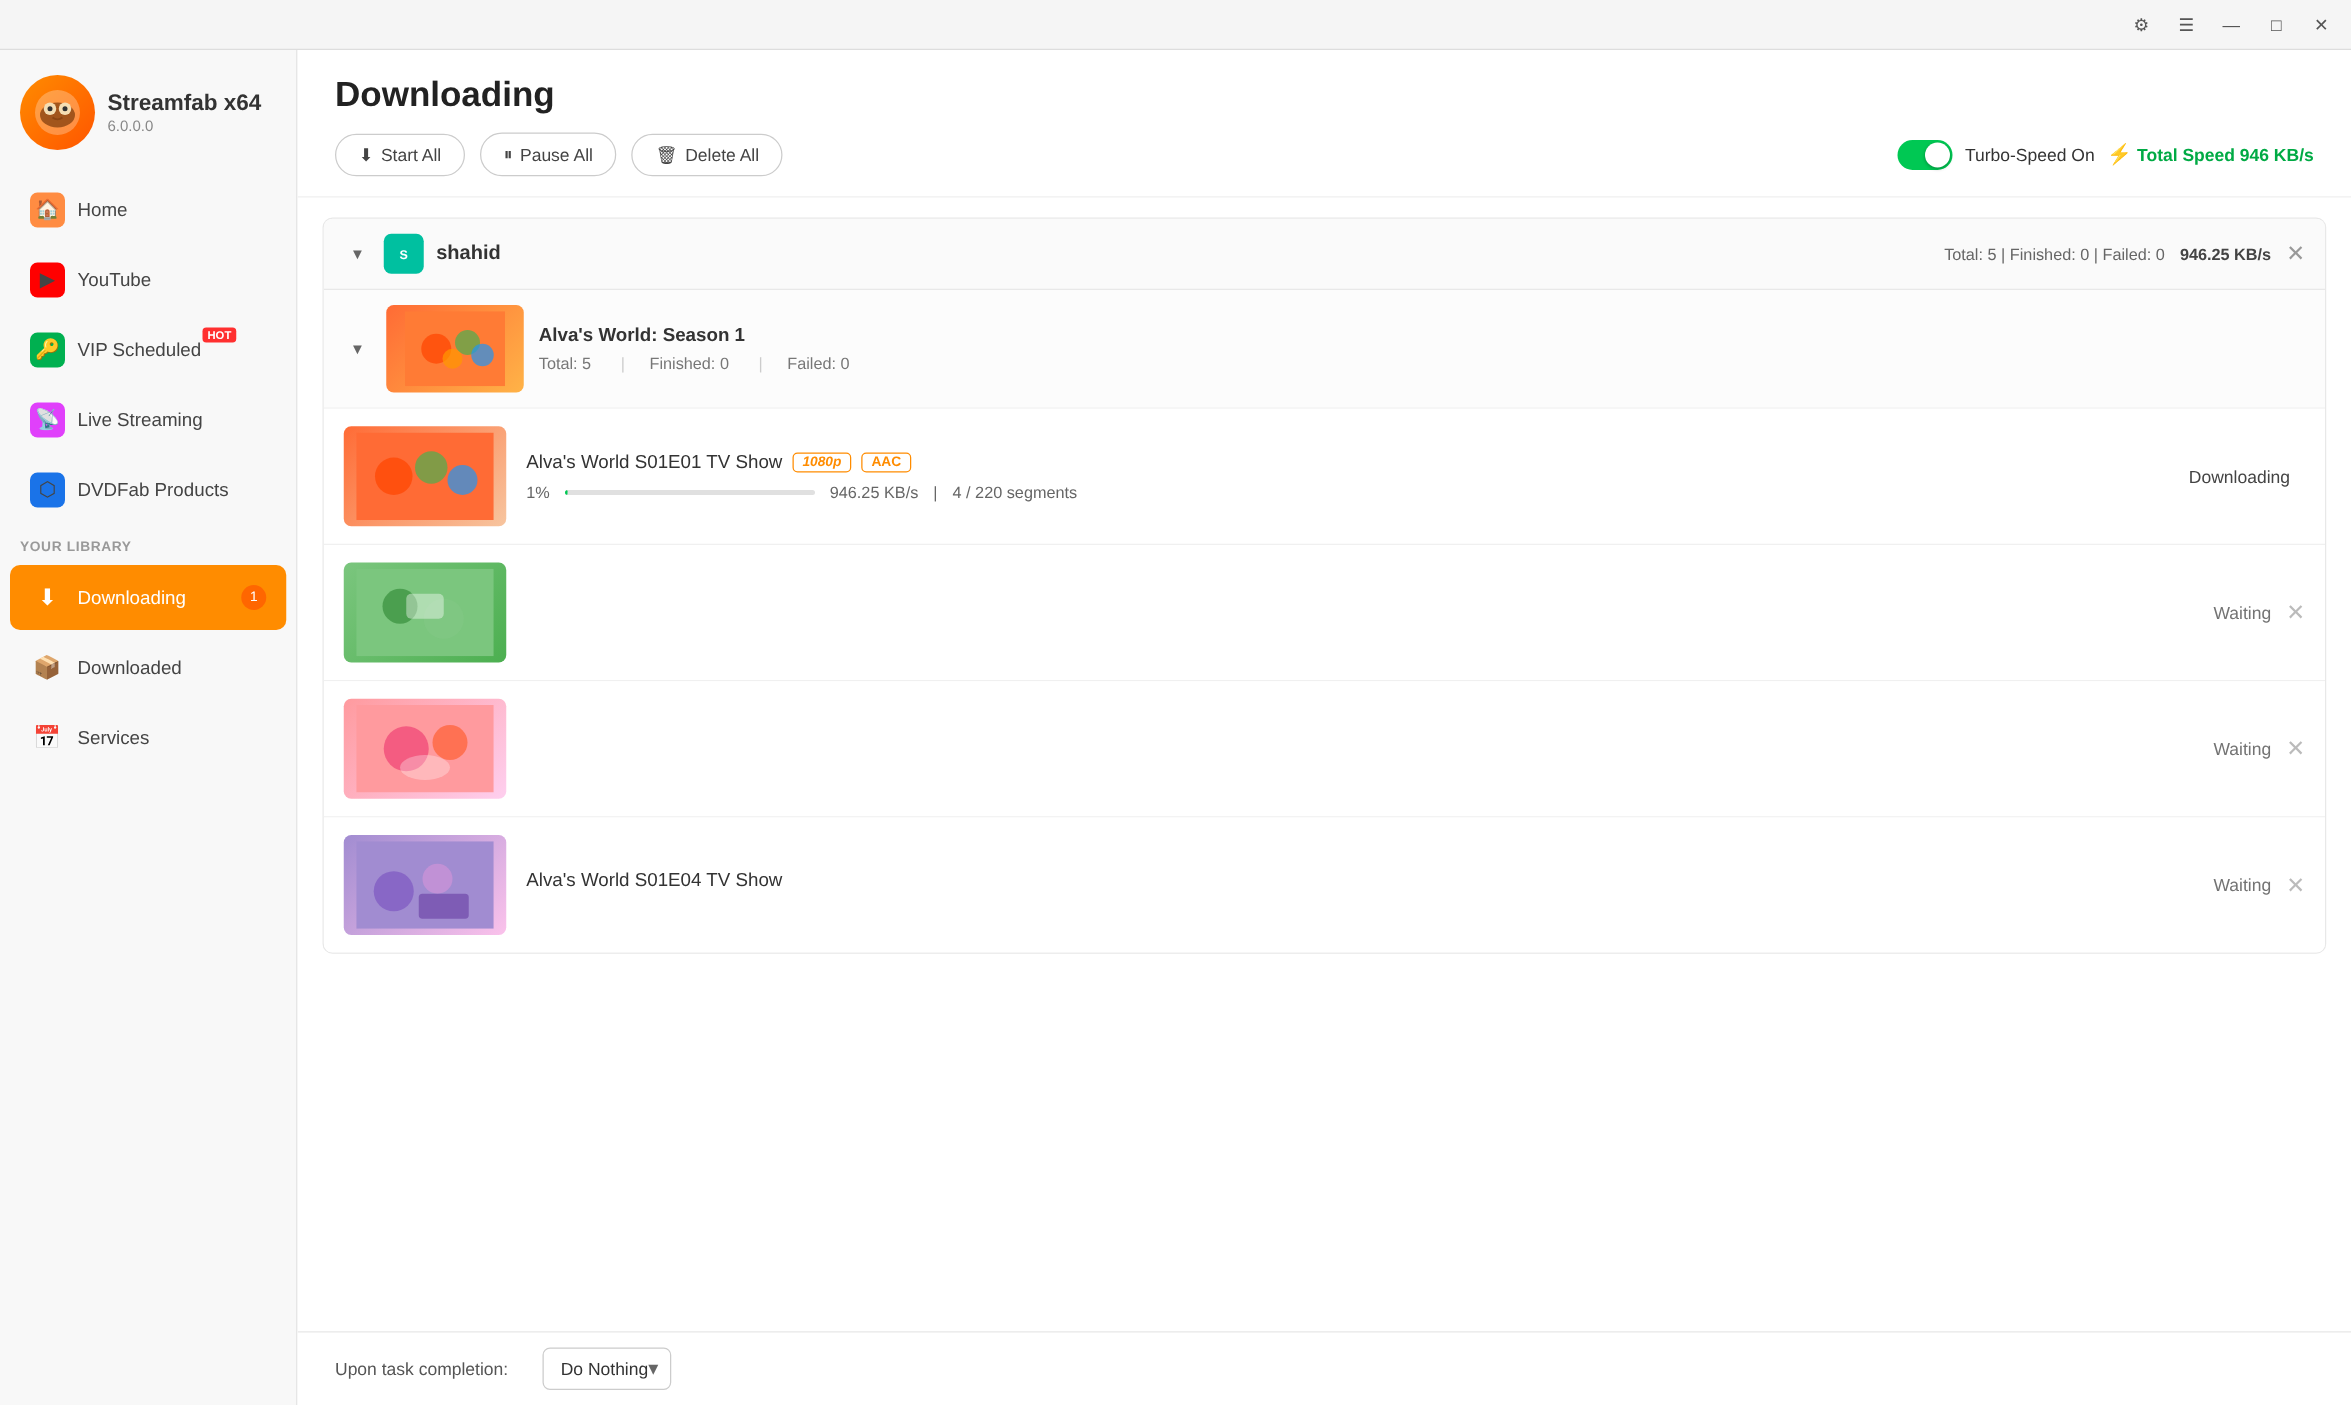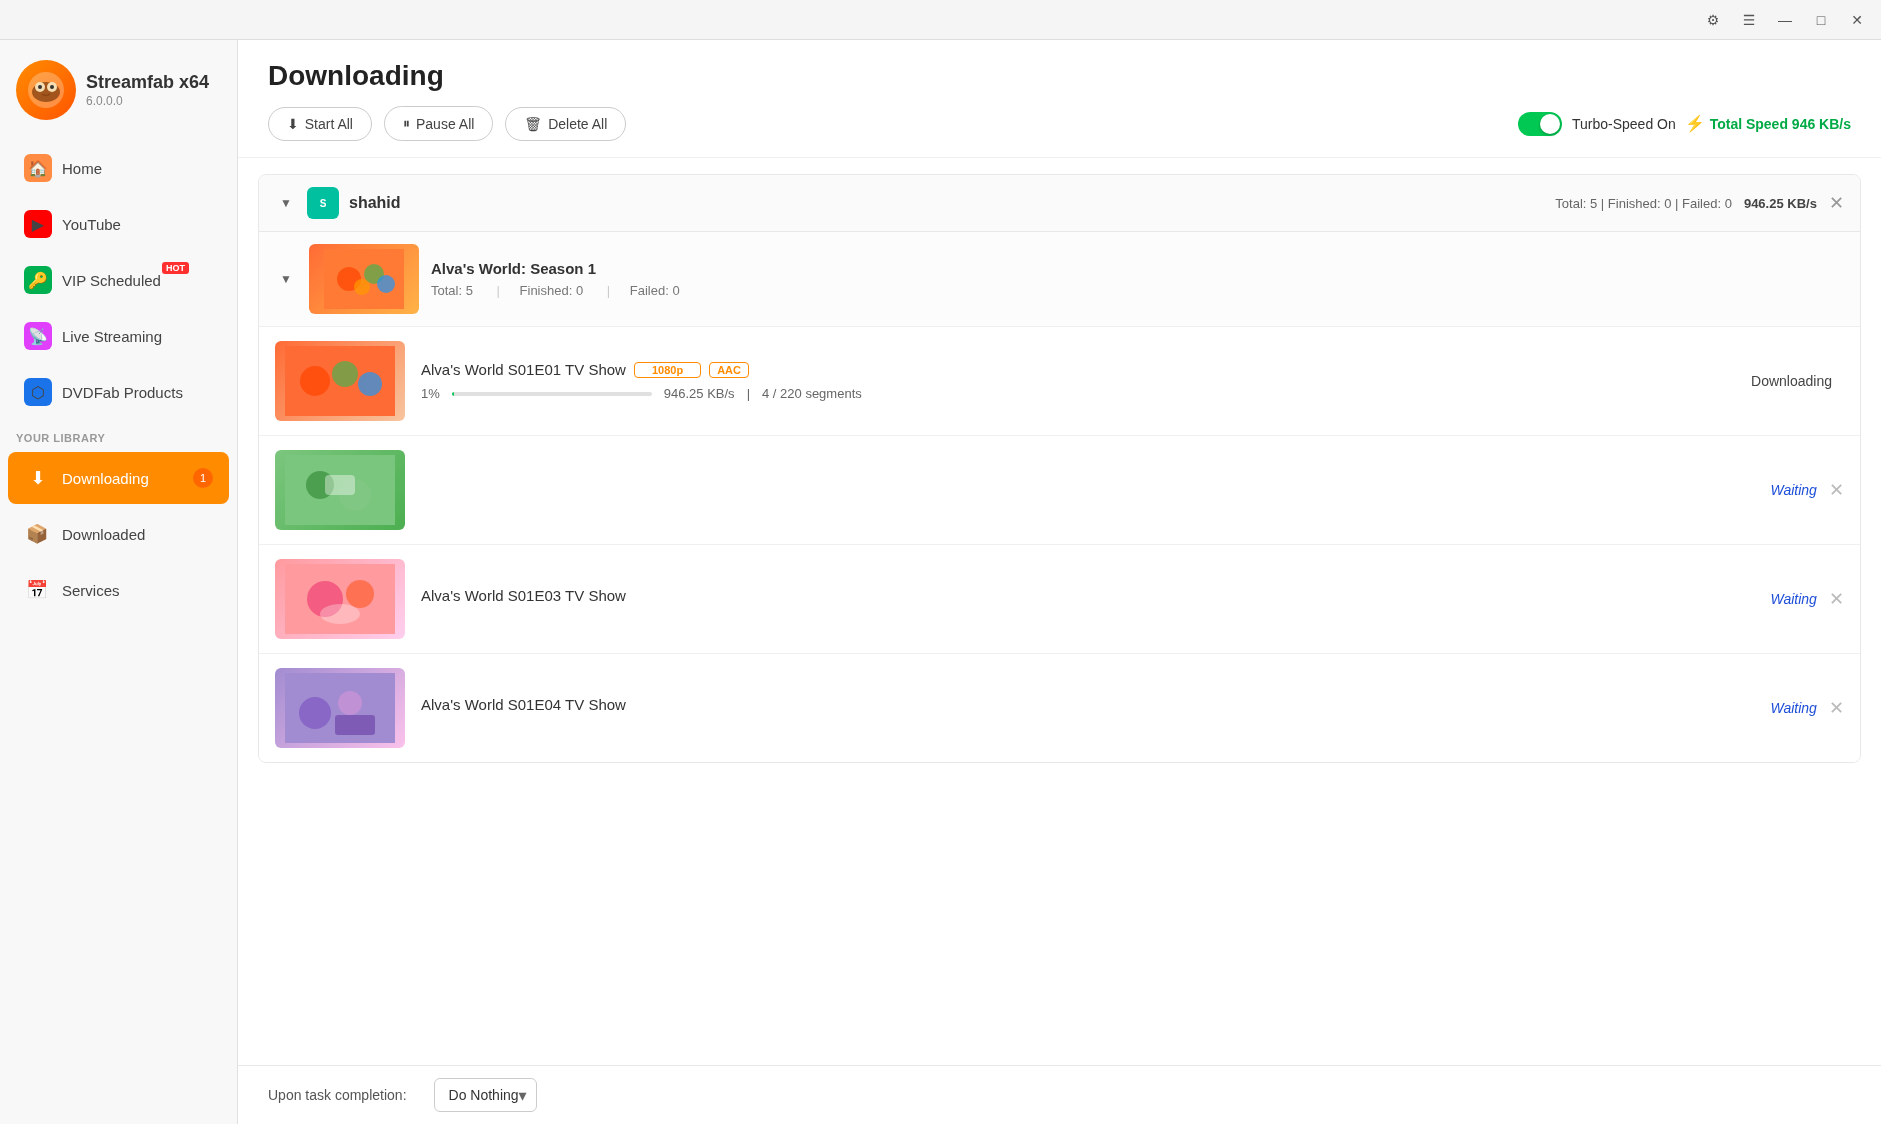--- a/index.html
+++ b/index.html
@@ -394,22 +394,23 @@
       margin-bottom: 8px;
       display: flex;
       align-items: center;
       gap: 8px;
     }
     .badge-res {
       border: 1.5px solid #ff8c00;
       color: #ff8c00;
       font-size: 11px;
       font-weight: 600;
-      padding: 1px 17px;
+      padding: 1px 7px;
       border-radius: 4px;
+      font-style: italic;
     }
     .badge-audio {
       border: 1.5px solid #ff8c00;
       color: #ff8c00;
       font-size: 11px;
       font-weight: 600;
       padding: 1px 7px;
       border-radius: 4px;
     }
 
@@ -436,21 +437,21 @@
     .ep-status {
       font-size: 14px;
       color: #555;
       font-weight: 500;
       margin-left: auto;
       margin-right: 12px;
       min-width: 100px;
       text-align: right;
     }
     .ep-status.downloading { color: #444; }
-    .ep-status.waiting { color: #1d4ed8; font-style: italic; }
+    .ep-status.waiting { color: #737373; }
 
     .ep-delete {
       cursor: pointer;
       font-size: 18px;
       color: #bbb;
       display: flex;
       align-items: center;
     }
 
     
@@ -693,25 +694,20 @@
 
         <div class="episode-row">
           <div class="ep-thumb thumb-alva3" style="display:flex;align-items:center;justify-content:center;border-radius:6px;width:130px;height:80px;flex-shrink:0;margin-right:16px;">
             <svg width="110" height="70" viewBox="0 0 110 70">
               <rect width="110" height="70" fill="#ff9a9e"></rect>
               <circle cx="40" cy="35" r="18" fill="#e91e63" opacity="0.5"></circle>
               <circle cx="75" cy="30" r="14" fill="#ff5722" opacity="0.6"></circle>
               <ellipse cx="55" cy="50" rx="20" ry="10" fill="#fff" opacity="0.3"></ellipse>
             </svg>
           </div>
-          <div class="ep-info">
-            <div class="ep-title">
-              <span>Alva's World S01E03 TV Show</span>
-            </div>
-          </div>
           <div class="ep-status waiting">Waiting</div>
           <div class="ep-delete">✕</div>
         </div>
 
         <div class="episode-row">
           <div class="ep-thumb thumb-alva4" style="display:flex;align-items:center;justify-content:center;border-radius:6px;width:130px;height:80px;flex-shrink:0;margin-right:16px;">
             <svg width="110" height="70" viewBox="0 0 110 70">
               <rect width="110" height="70" fill="#a18cd1"></rect>
               <circle cx="30" cy="40" r="16" fill="#7e57c2" opacity="0.7"></circle>
               <circle cx="65" cy="30" r="12" fill="#ce93d8" opacity="0.7"></circle>

